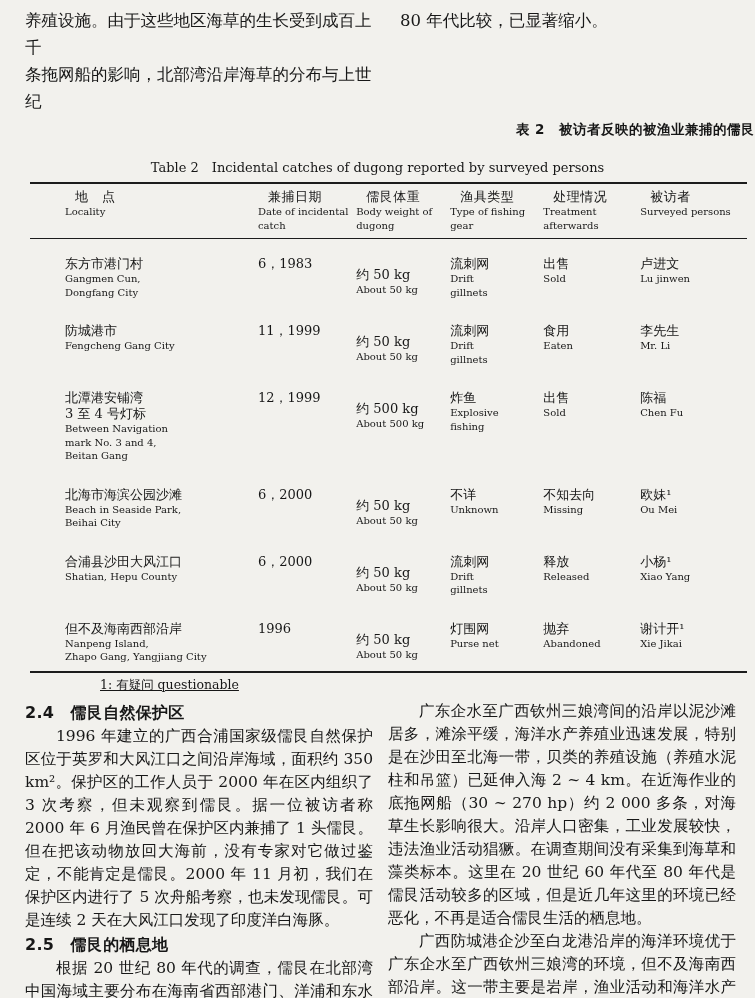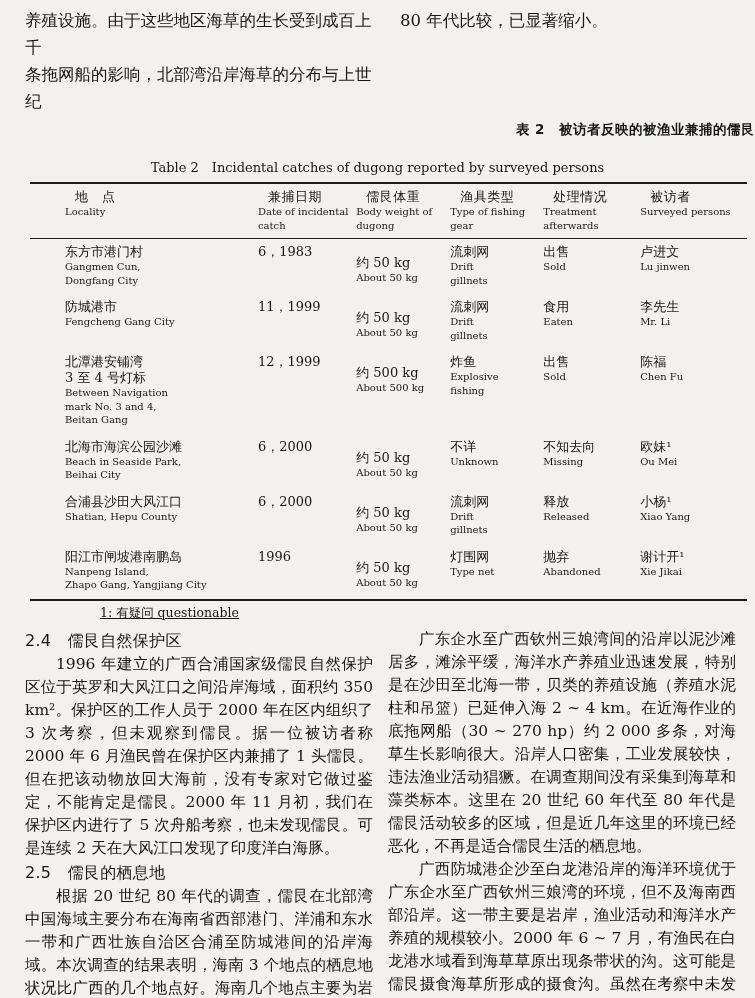--- a/index.html
+++ b/index.html
@@ -25,36 +25,36 @@
 
   
   .tbl { margin:5px 8px 0 30px; }
   .t-head, .t-row {
     display:grid;
     grid-template-columns:31.8% 13.7% 13.1% 13% 13.5% 14.9%;
   }
   .t-head { border-top:2px solid #1c1c1c; border-bottom:1.5px solid #1c1c1c;
             padding:5px 0 6px; }
   .t-body { border-bottom:2px solid #1c1c1c; }
-  .t-row { padding:5px 0 7px; }
+  .t-row { padding:5px 0 7px;margin-top:12px; }
   .t-cell { padding-right:6px; }
   .c-loc, .t-head .t-cell:first-child { padding-left:35px; }
   .zh { font-size:13px; line-height:16px; }
   .en { font-size:10px; line-height:13.5px; }
   .t-head .zh { letter-spacing:.5px;margin-left:10px; }
   .c-date .cell-line { font-size:13px; line-height:16px; }
   .c-wt { padding-top:11px; }
 
   
   .footnote { margin:4px 0 0 100px; font-size:12.5px;text-decoration:underline; }
 
   
   .body-cols { display:flex; gap:15px; padding:6px 0 0 25px; }
   .col { width:348px; font-size:15.5px; line-height:23px; text-align:justify; }
-  .sec-heading { font-weight:normal; font-size:16px; margin:1px 0;
+  .sec-heading { font-weight:bold; font-size:16px; margin:1px 0;
                  text-align:left; letter-spacing:.3px;
                  font-family:"DejaVu Sans","Liberation Sans",sans-serif; }
   .body-para { text-indent:2em; }
 </style>
 </head>
 <body>
 
 <div class="page">
 
   <div class="top-text">
@@ -227,34 +227,34 @@
             <div class="zh cell-line">释放</div>
             <div class="en cell-line">Released</div>
           </div>
           <div class="t-cell c-per">
             <div class="zh cell-line">小杨¹</div>
             <div class="en cell-line">Xiao Yang</div>
           </div>
         </div>
         <div class="t-row">
           <div class="t-cell c-loc">
-            <div class="zh cell-line">阳江市闸坡港南鹏岛</div>
+            <div class="zh cell-line">但不及海南西部沿岸</div>
             <div class="en cell-line">Nanpeng Island,</div>
             <div class="en cell-line">Zhapo Gang, Yangjiang City</div>
           </div>
           <div class="t-cell c-date">
             <div class="en cell-line">1996</div>
           </div>
           <div class="t-cell c-wt">
             <div class="zh cell-line">约 50 kg</div>
             <div class="en cell-line">About 50 kg</div>
           </div>
           <div class="t-cell c-gear">
             <div class="zh cell-line">灯围网</div>
-            <div class="en cell-line">Type net</div>
+            <div class="en cell-line">Purse net</div>
           </div>
           <div class="t-cell c-treat">
             <div class="zh cell-line">抛弃</div>
             <div class="en cell-line">Abandoned</div>
           </div>
           <div class="t-cell c-per">
             <div class="zh cell-line">谢计开¹</div>
             <div class="en cell-line">Xie Jikai</div>
           </div>
         </div>

